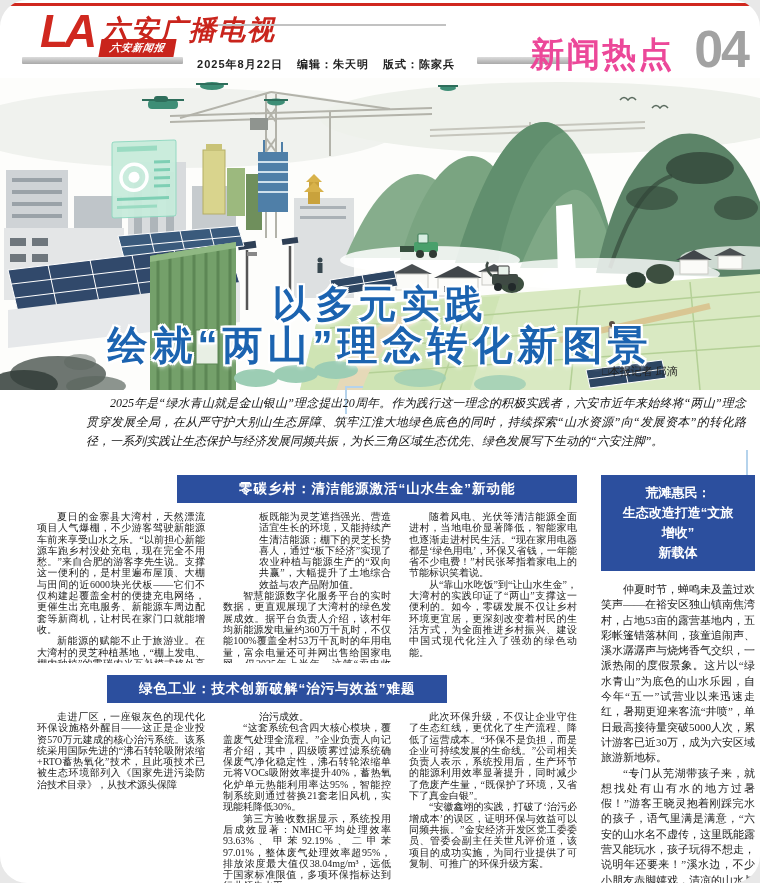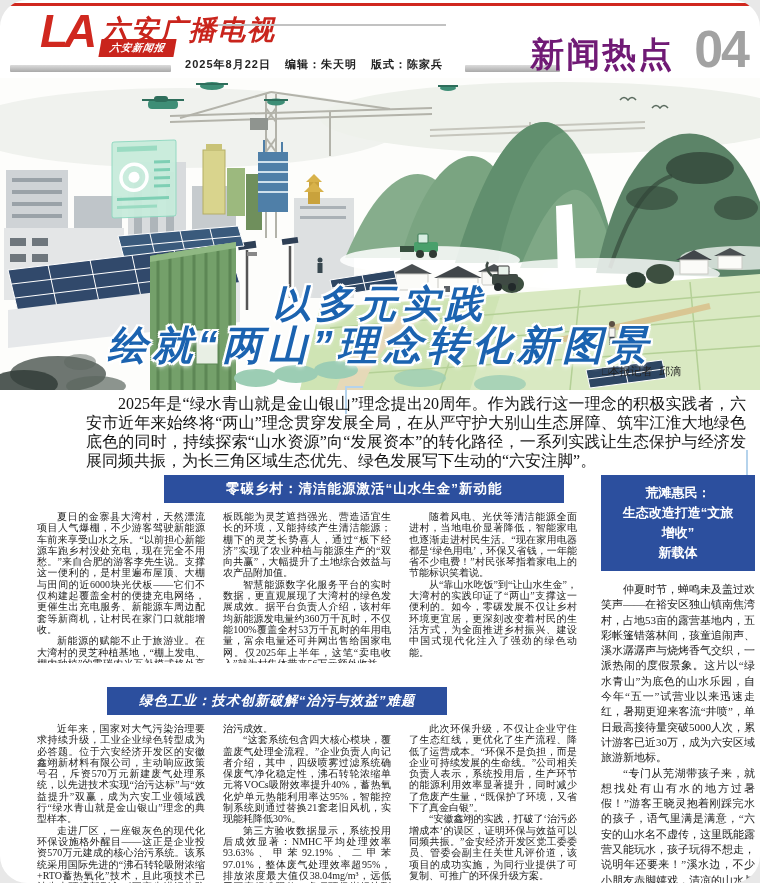--- a/index.html
+++ b/index.html
@@ -8,64 +8,64 @@
   .topline{position:absolute;top:3px;left:0;width:760px;height:3px;background:#d0281f;}
 
   
   .logo-la{position:absolute;left:40px;top:8px;font-size:46px;font-weight:900;font-style:italic;
            color:#d0281f;letter-spacing:-4px;line-height:1;}
   .brand{position:absolute;left:102px;top:12px;font-family:"Liberation Serif",serif;font-weight:bold;
          font-style:italic;color:#c9241c;font-size:27px;letter-spacing:2px;}
   .brand-line{position:absolute;left:218px;top:24px;width:228px;height:2px;background:#c2c2c2;}
   .brand-sub{position:absolute;left:100px;top:39px;background:#c9241c;color:#fff;font-size:10px;
              font-style:italic;font-weight:bold;padding:2px 10px;transform:skewX(-10deg);letter-spacing:1px;}
-  .dateline{position:absolute;left:0;top:57px;width:560px;display:flex;align-items:flex-end;justify-content:flex-start;}
+  .dateline{position:absolute;left:12px;top:57px;width:560px;display:flex;align-items:flex-start;justify-content:flex-start;}
   .bar{height:7px;background:linear-gradient(#dcdcdc,#a9a9a9);border-radius:1px;}
   .bar.l{width:190px;margin-left:10px;}
   .bar.r{width:112px;margin-left:12px;}
   .date-text{font-size:11px;font-weight:bold;color:#222;letter-spacing:1px;margin-left:14px;white-space:nowrap;}
   .date-text span{margin-right:10px;}
   .page-tag{position:absolute;right:12px;top:28px;display:flex;align-items:flex-end;}
-  .tag-name{font-size:34px;font-weight:900;color:#701a75;letter-spacing:2px;line-height:1;}
+  .tag-name{font-size:34px;font-weight:900;color:#ec4899;letter-spacing:2px;line-height:1;}
   .tag-num{font-size:52px;font-weight:900;color:#a2a2a2;line-height:.82;margin-left:20px;letter-spacing:-2px;}
 
   
   .hero{position:absolute;top:78px;left:0;width:760px;height:312px;}
-  .hl{position:absolute;left:0;width:760px;text-align:center;font-weight:900;font-style:italic;
+  .hl{position:absolute;left:0;width:760px;text-align:center;font-weight:900;
       color:#1b63b0;letter-spacing:5px;line-height:1;
       text-shadow:-2px 0 #fff,2px 0 #fff,0 -2px #fff,0 2px #fff,-2px -2px #fff,2px 2px #fff,
                   2px -2px #fff,-2px 2px #fff,0 3px 4px rgba(255,255,255,.9);}
   .hl1{top:285px;font-size:38px;}
   .hl2{top:325px;font-size:40px;}
   .byline{position:absolute;left:602px;top:364px;font-size:11px;color:#222;
-          font-family:Liberation Mono, monospace;}
+          font-family:Liberation Sans, sans-serif;}
 
   
   .intro{position:absolute;left:86px;top:394px;width:660px;font-family:"Liberation Serif",serif;
-         font-size:16px;line-height:19px;text-indent:2em;text-align:justify;color:#141414;}
+         font-style:italic;font-size:12px;line-height:19px;text-indent:2em;text-align:justify;color:#141414;}
   .corner-tl{position:absolute;left:345px;top:386px;width:16px;height:26px;
              border-left:2px solid #b5d3ec;border-top:2px solid #b5d3ec;}
   .corner-br{position:absolute;left:730px;top:450px;width:16px;height:26px;
              border-right:2px solid #b5d3ec;border-bottom:2px solid #b5d3ec;}
 
   
   .main{position:absolute;left:37px;top:475px;width:718px;display:flex;gap:24px;}
   .left-block{width:540px;}
   .right-block{width:154px;}
   .sec-header{background:#2c4f9e;color:#fff;font-weight:bold;font-size:13.5px;text-align:center;
               padding:5px 0;letter-spacing:1px;}
-  .sec-header.h1{width:74%;margin:0 13px 8px auto;}
-  .sec-header.h2{width:63%;margin:24px auto 8px 13%;font-style:italic;}
+  .sec-header.h1{width:74%;margin:0 0 8px auto;}
+  .sec-header.h2{width:63%;margin:12px auto 8px 13%;}
   .cols{display:flex;gap:18px;}
   .cols.rural{height:152px;overflow:hidden;}
   .cols.ind{height:196px;overflow:hidden;}
   .col{width:168px;text-align:justify;font-family:"Liberation Serif",serif;font-size:10px;
        line-height:11.3px;color:#1b1b1b;}
   .col p{margin:0;text-indent:2em;}
-  .col p.cont{text-indent:0;}
+  .col p.cont{text-indent:0;margin-left:36px;}
   .sec-header-tall{background:#2c4f9e;color:#fff;font-weight:bold;font-size:13px;line-height:20px;
                    text-align:center;padding:8px 18px;}
   .right-text{margin-top:11px;font-family:"Liberation Serif",serif;font-size:11px;line-height:15.3px;
               text-align:justify;color:#1b1b1b;}
   .right-text p{margin:0;text-indent:2em;}
 </style>
 </head>
 <body>
 
 <div class="page">
@@ -351,21 +351,20 @@
         </div>
         <div class="col">
           <p>随着风电、光伏等清洁能源全面进村，当地电价显著降低，智能家电也逐渐走进村民生活。“现在家用电器都是‘绿色用电’，环保又省钱，一年能省不少电费！”村民张琴指着家电上的节能标识笑着说。</p>
           <p>从“靠山水吃饭”到“让山水生金”，大湾村的实践印证了“两山”支撑这一便利的。如今，零碳发展不仅让乡村环境更宜居，更深刻改变着村民的生活方式，为全面推进乡村振兴、建设中国式现代化注入了强劲的绿色动能。</p>
         </div>
       </div>
 
       <div class="sec-header h2">绿色工业：技术创新破解“治污与效益”难题</div>
       <div class="cols ind">
         <div class="col">
-          <p>近年来，国家对大气污染治理要求持续升级，工业企业绿色转型成为必答题。位于六安经济开发区的安徽鑫翊新材料有限公司，主动响应政策号召，斥资570万元新建废气处理系统，以先进技术实现“治污达标”与“效益提升”双赢，成为六安工业领域践行“绿水青山就是金山银山”理念的典型样本。</p>
           <p>走进厂区，一座银灰色的现代化环保设施格外醒目——这正是企业投资570万元建成的核心治污系统。该系统采用国际先进的“沸石转轮吸附浓缩+RTO蓄热氧化”技术，且此项技术已被生态环境部列入《国家先进污染防治技术目录》，从技术源头保障</p>
         </div>
         <div class="col">
           <p class="cont">治污成效。</p>
           <p>“这套系统包含四大核心模块，覆盖废气处理全流程。”企业负责人向记者介绍，其中，四级喷雾过滤系统确保废气净化稳定性，沸石转轮浓缩单元将VOCs吸附效率提升40%，蓄热氧化炉单元热能利用率达95%，智能控制系统则通过替换21套老旧风机，实现能耗降低30%。</p>
           <p>第三方验收数据显示，系统投用后成效显著：NMHC平均处理效率93.63%、甲苯92.19%、二甲苯97.01%，整体废气处理效率超95%，排放浓度最大值仅38.04mg/m³，远低于国家标准限值，多项环保指标达到行业领先水平。</p>
         </div>
         <div class="col">
           <p>此次环保升级，不仅让企业守住了生态红线，更优化了生产流程、降低了运营成本。“环保不是负担，而是企业可持续发展的生命线。”公司相关负责人表示，系统投用后，生产环节的能源利用效率显著提升，同时减少了危废产生量，“既保护了环境，又省下了真金白银”。</p>
           <p>“安徽鑫翊的实践，打破了‘治污必增成本’的误区，证明环保与效益可以同频共振。”金安经济开发区党工委委员、管委会副主任关世凡评价道，该项目的成功实施，为同行业提供了可复制、可推广的环保升级方案。</p>

